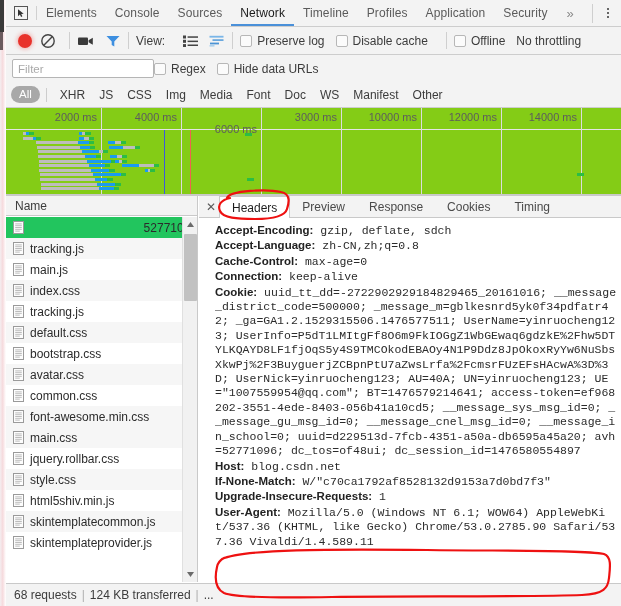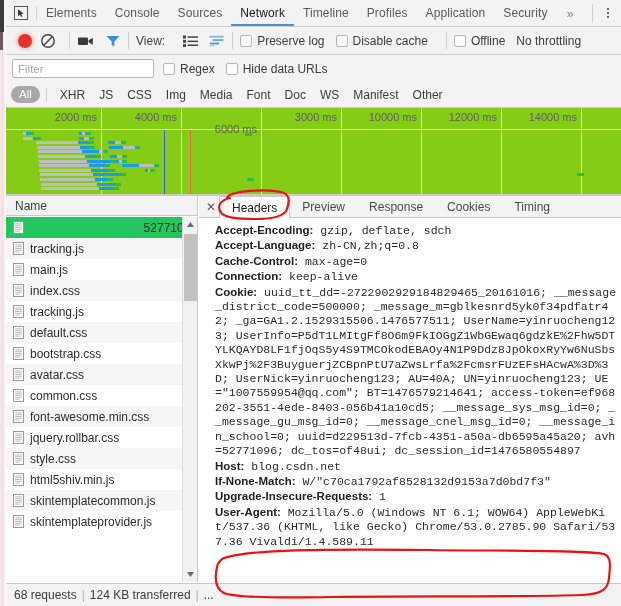--- a/index.html
+++ b/index.html
@@ -109,21 +109,21 @@
   .filterrow {
     position: absolute; left: 6px; top: 55px; right: 0; height: 27px;
     background: #f3f3f3;
     display: flex; align-items: center; padding-left: 6px;
     font-size: 12px; color: #3c3c3c;
   }
   .filter-input {
     width: 142px; height: 19px;
     border: 1px solid #b5b5b5; border-radius: 2px;
     background: #fff; font-size: 11.5px; color: #333;
-    padding: 0 5px; outline: none; margin-right: 9px;
+    padding: 0 5px; outline: none; margin-right: 0;
     font-family: "Liberation Sans", sans-serif;
   }
   .filter-input::placeholder { color: #a9a9a9; }
 
   
   .typerow {
     position: absolute; left: 6px; top: 82px; right: 0; height: 26px;
     background: #f3f3f3;
     border-bottom: 1px solid #cdcdcd;
     display: flex; align-items: center; padding-left: 5px;
@@ -587,20 +587,31 @@
           <svg class="doc-ic" width="11" height="13" viewBox="0 0 11 13">
             <rect x="0.5" y="0.5" width="10" height="12" fill="#fdfdfd" stroke="#9a9a9a" stroke-width="1"></rect>
             <rect x="2.2" y="2.4" width="6.6" height="1" fill="#bcbcbc"></rect>
             <rect x="2.2" y="4.2" width="6.6" height="1" fill="#bcbcbc"></rect>
             <rect x="2.2" y="6" width="6.6" height="1" fill="#bcbcbc"></rect>
             <rect x="2.2" y="7.8" width="6.6" height="1" fill="#bcbcbc"></rect>
             <rect x="2.2" y="9.6" width="4.6" height="1" fill="#bcbcbc"></rect>
           </svg>
           <span>font-awesome.min.css</span>
         </div>
+        <div class="req-row odd">
+          <svg class="doc-ic" width="11" height="13" viewBox="0 0 11 13">
+            <rect x="0.5" y="0.5" width="10" height="12" fill="#fdfdfd" stroke="#9a9a9a" stroke-width="1"></rect>
+            <rect x="2.2" y="2.4" width="6.6" height="1" fill="#bcbcbc"></rect>
+            <rect x="2.2" y="4.2" width="6.6" height="1" fill="#bcbcbc"></rect>
+            <rect x="2.2" y="6" width="6.6" height="1" fill="#bcbcbc"></rect>
+            <rect x="2.2" y="7.8" width="6.6" height="1" fill="#bcbcbc"></rect>
+            <rect x="2.2" y="9.6" width="4.6" height="1" fill="#bcbcbc"></rect>
+          </svg>
+          <span>main.css</span>
+        </div>
         <div class="req-row">
           <svg class="doc-ic" width="11" height="13" viewBox="0 0 11 13">
             <rect x="0.5" y="0.5" width="10" height="12" fill="#fdfdfd" stroke="#9a9a9a" stroke-width="1"></rect>
             <rect x="2.2" y="2.4" width="6.6" height="1" fill="#bcbcbc"></rect>
             <rect x="2.2" y="4.2" width="6.6" height="1" fill="#bcbcbc"></rect>
             <rect x="2.2" y="6" width="6.6" height="1" fill="#bcbcbc"></rect>
             <rect x="2.2" y="7.8" width="6.6" height="1" fill="#bcbcbc"></rect>
             <rect x="2.2" y="9.6" width="4.6" height="1" fill="#bcbcbc"></rect>
           </svg>
           <span>jquery.rollbar.css</span>

